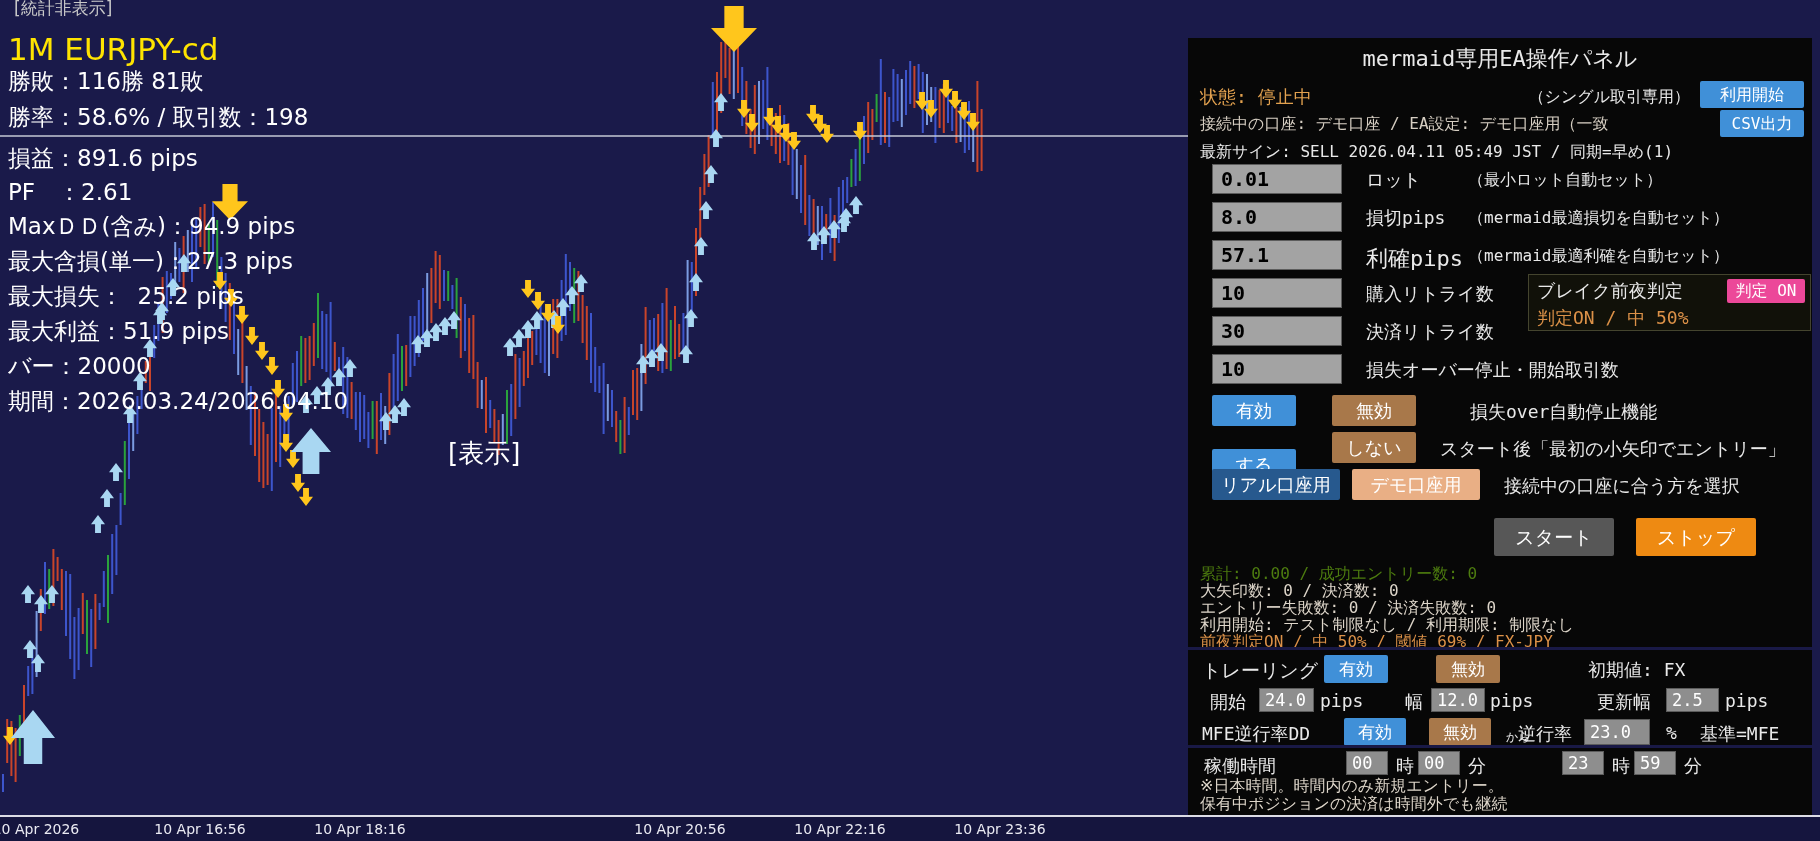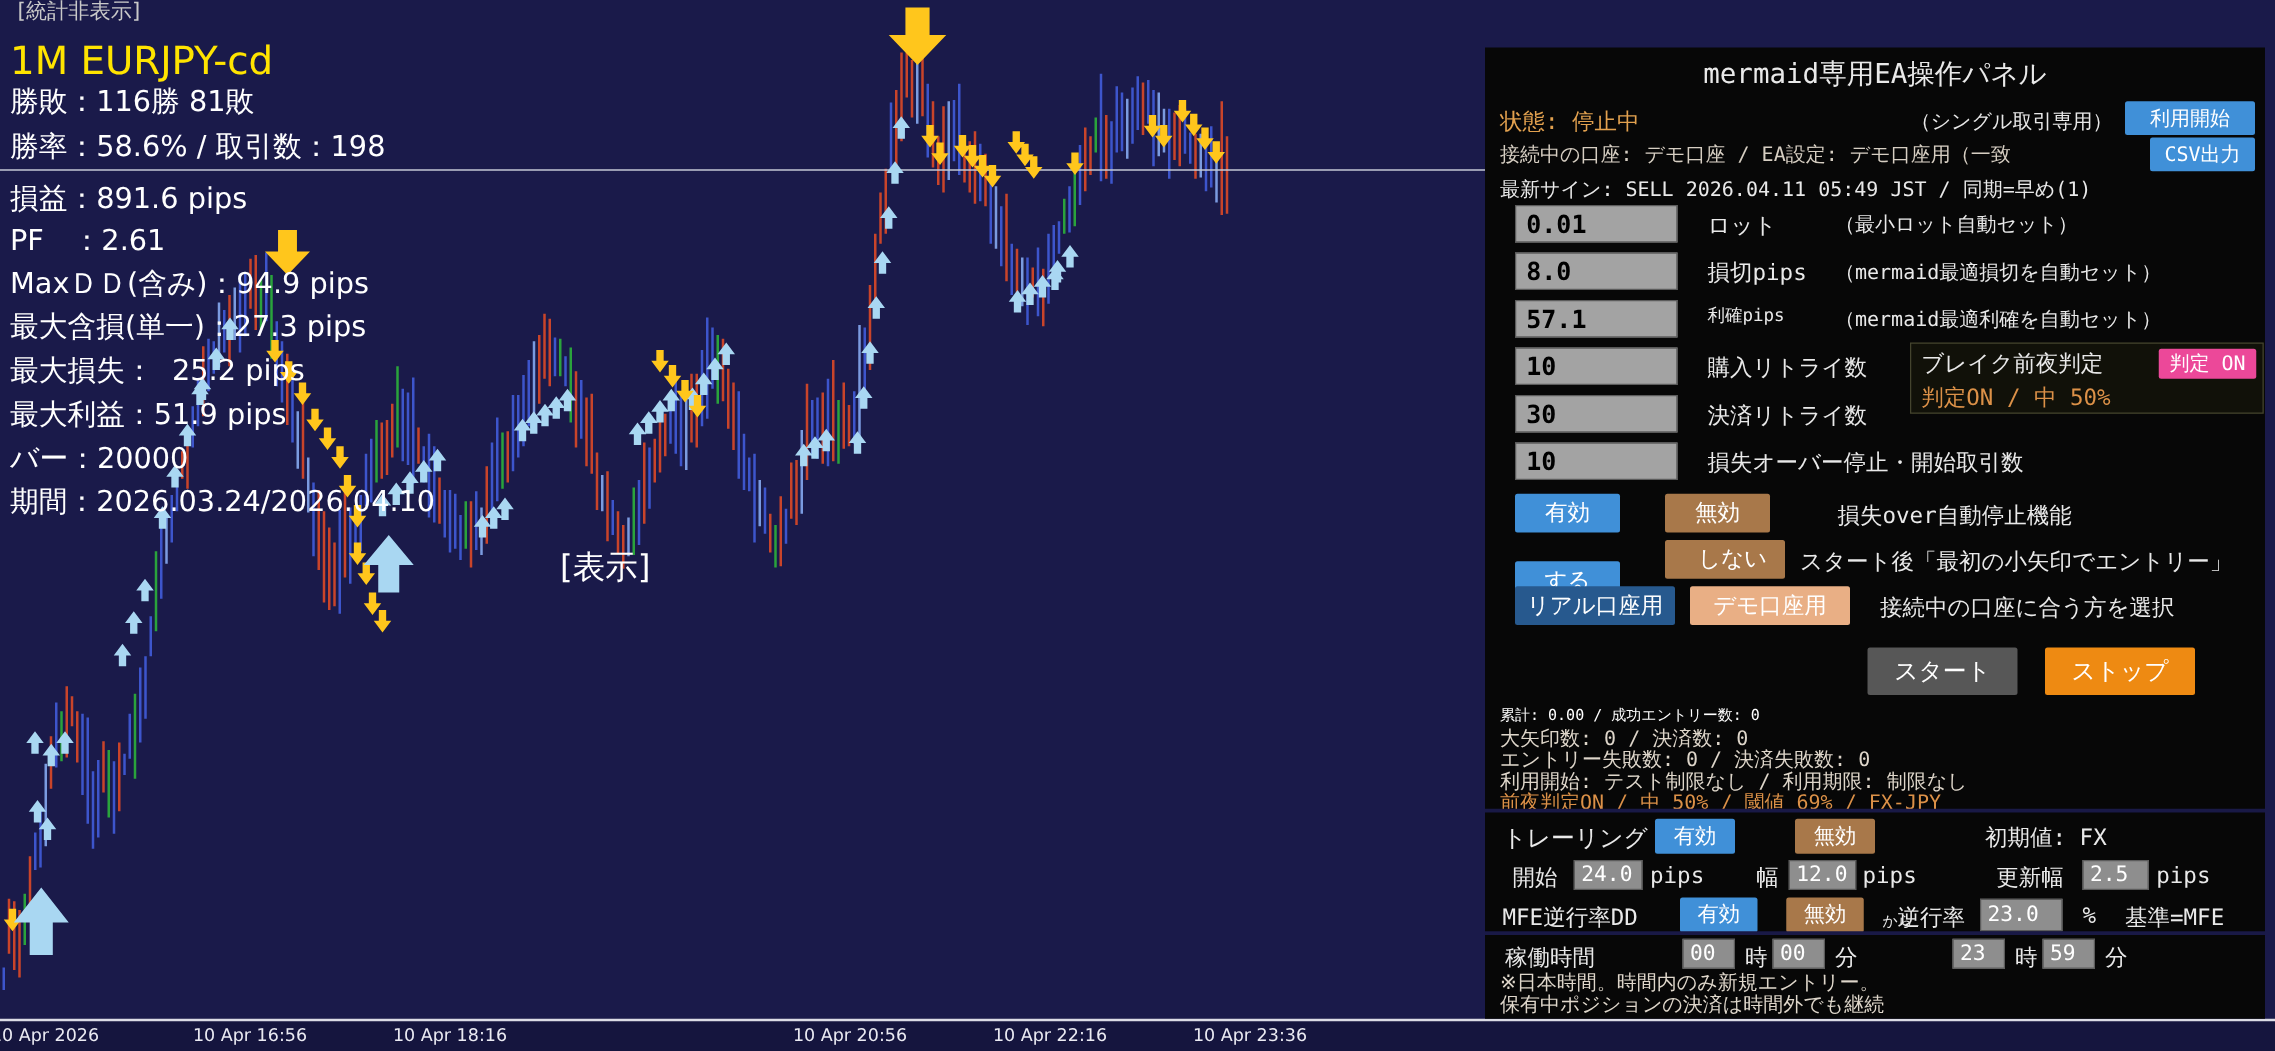--- a/index.html
+++ b/index.html
@@ -88,53 +88,53 @@
   <div class="p-abs" style="top:104px;left:12px;font-size:16px">最新サイン: SELL 2026.04.11 05:49 JST / 同期=早め(1)</div>
 
   <div id="input-rows">
       <div class="ibox" style="top: 126px; left: 24px; width: 130px; height: 30px;">0.01</div>
       <div class="p-abs" style="top: 130px; left: 178px; font-size: 18px;">ロット</div>
       <div class="p-abs" style="top: 132px; left: 280px; font-size: 16px;">（最小ロット自動セット）</div>
       <div class="ibox" style="top: 164px; left: 24px; width: 130px; height: 30px;">8.0</div>
       <div class="p-abs" style="top: 168px; left: 178px; font-size: 18px;">損切pips</div>
       <div class="p-abs" style="top: 170px; left: 280px; font-size: 16px;">（mermaid最適損切を自動セット）</div>
       <div class="ibox" style="top: 202px; left: 24px; width: 130px; height: 30px;">57.1</div>
-      <div class="p-abs" style="top: 206px; left: 178px; font-size: 14px; text-align: right;">利確pips</div>
+      <div class="p-abs" style="top: 206px; left: 178px; font-size: 22px; text-align: right;">利確pips</div>
       <div class="p-abs" style="top: 208px; left: 280px; font-size: 16px;">（mermaid最適利確を自動セット）</div>
       <div class="ibox" style="top: 240px; left: 24px; width: 130px; height: 30px;">10</div>
       <div class="p-abs" style="top: 244px; left: 178px; font-size: 18px;">購入リトライ数</div>
       <div class="ibox" style="top: 278px; left: 24px; width: 130px; height: 30px;">30</div>
       <div class="p-abs" style="top: 282px; left: 178px; font-size: 18px;">決済リトライ数</div>
       <div class="ibox" style="top: 316px; left: 24px; width: 130px; height: 30px;">10</div>
       <div class="p-abs" style="top: 320px; left: 178px; font-size: 18px;">損失オーバー停止・開始取引数</div>
     </div>
 
   <div id="toggle-rows">
       <div class="btn b-blue" style="top: 357px; left: 24px; width: 84px; height: 31px; line-height: 31px; font-size: 18px;">有効</div>
       <div class="btn b-brown" style="top: 357px; left: 144px; width: 84px; height: 31px; line-height: 31px; font-size: 18px;">無効</div>
       <div class="p-abs" style="top: 362px; left: 282px; font-size: 18px;">損失over自動停止機能</div>
       <div class="btn b-blue" style="top: 394px; left: 24px; width: 84px; height: 31px; line-height: 31px; font-size: 18px; margin-top: 17px;">する</div>
-      <div class="btn b-brown" style="top: 394px; left: 144px; width: 84px; height: 31px; line-height: 31px; font-size: 18px; padding-left: 12px;">しない</div>
+      <div class="btn b-brown" style="top: 394px; left: 144px; width: 84px; height: 31px; line-height: 31px; font-size: 18px;">しない</div>
       <div class="p-abs" style="top: 399px; left: 252px; font-size: 18px;">スタート後「最初の小矢印でエントリー」</div>
       <div class="btn b-dblue" style="top: 431px; left: 24px; width: 128px; height: 31px; line-height: 31px; font-size: 18px;">リアル口座用</div>
       <div class="btn b-peach" style="top: 431px; left: 164px; width: 128px; height: 31px; line-height: 31px; font-size: 18px;">デモ口座用</div>
       <div class="p-abs" style="top: 436px; left: 316px; font-size: 18px;">接続中の口座に合う方を選択</div>
     </div>
 
   <div id="tooltip">
     <div class="p-abs" style="top:4px;left:8px;font-size:18px">ブレイク前夜判定</div>
     <div class="btn b-lgreen" style="top:4px;right:5px;width:78px;height:24px;line-height:24px;font-size:16px">判定 ON</div>
     <div class="p-abs" style="top:31px;left:8px;font-size:18px;color:#dc9148">判定ON / 中 50%</div>
   </div>
 
   <div class="btn b-gray" style="top:480px;left:306px;width:120px;height:38px;line-height:38px;font-size:19px">スタート</div>
   <div class="btn b-orange" style="top:480px;left:448px;width:120px;height:38px;line-height:38px;font-size:19px">ストップ</div>
 
   <div id="panel-stats">
-      <div class="p-abs" style="top: 526px; left: 12px; font-size: 12px; color: #ffffff;">累計: 0.00 / 成功エントリー数: 0</div>
+      <div class="p-abs" style="top: 526px; left: 12px; font-size: 16px; color: #4d7c0f;">累計: 0.00 / 成功エントリー数: 0</div>
       <div class="p-abs" style="top: 543px; left: 12px; font-size: 16px; color: rgb(222, 214, 202);">大矢印数: 0 / 決済数: 0</div>
       <div class="p-abs" style="top: 560px; left: 12px; font-size: 16px; color: rgb(222, 214, 202);">エントリー失敗数: 0 / 決済失敗数: 0</div>
       <div class="p-abs" style="top: 577px; left: 12px; font-size: 16px; color: rgb(222, 214, 202);">利用開始: テスト制限なし / 利用期限: 制限なし</div>
       <div class="p-abs" style="top: 594px; left: 12px; font-size: 16px; color: rgb(220, 145, 72);">前夜判定ON / 中 50% / 閾値 69% / FX-JPY</div>
     </div>
 
   <div class="divider" style="top:609px"></div>
 
   <div class="p-abs" style="top:620px;left:14px;font-size:19px">トレーリング</div>
   <div class="btn b-blue" style="top:617px;left:136px;width:64px;height:28px;line-height:28px;font-size:17px">有効</div>

